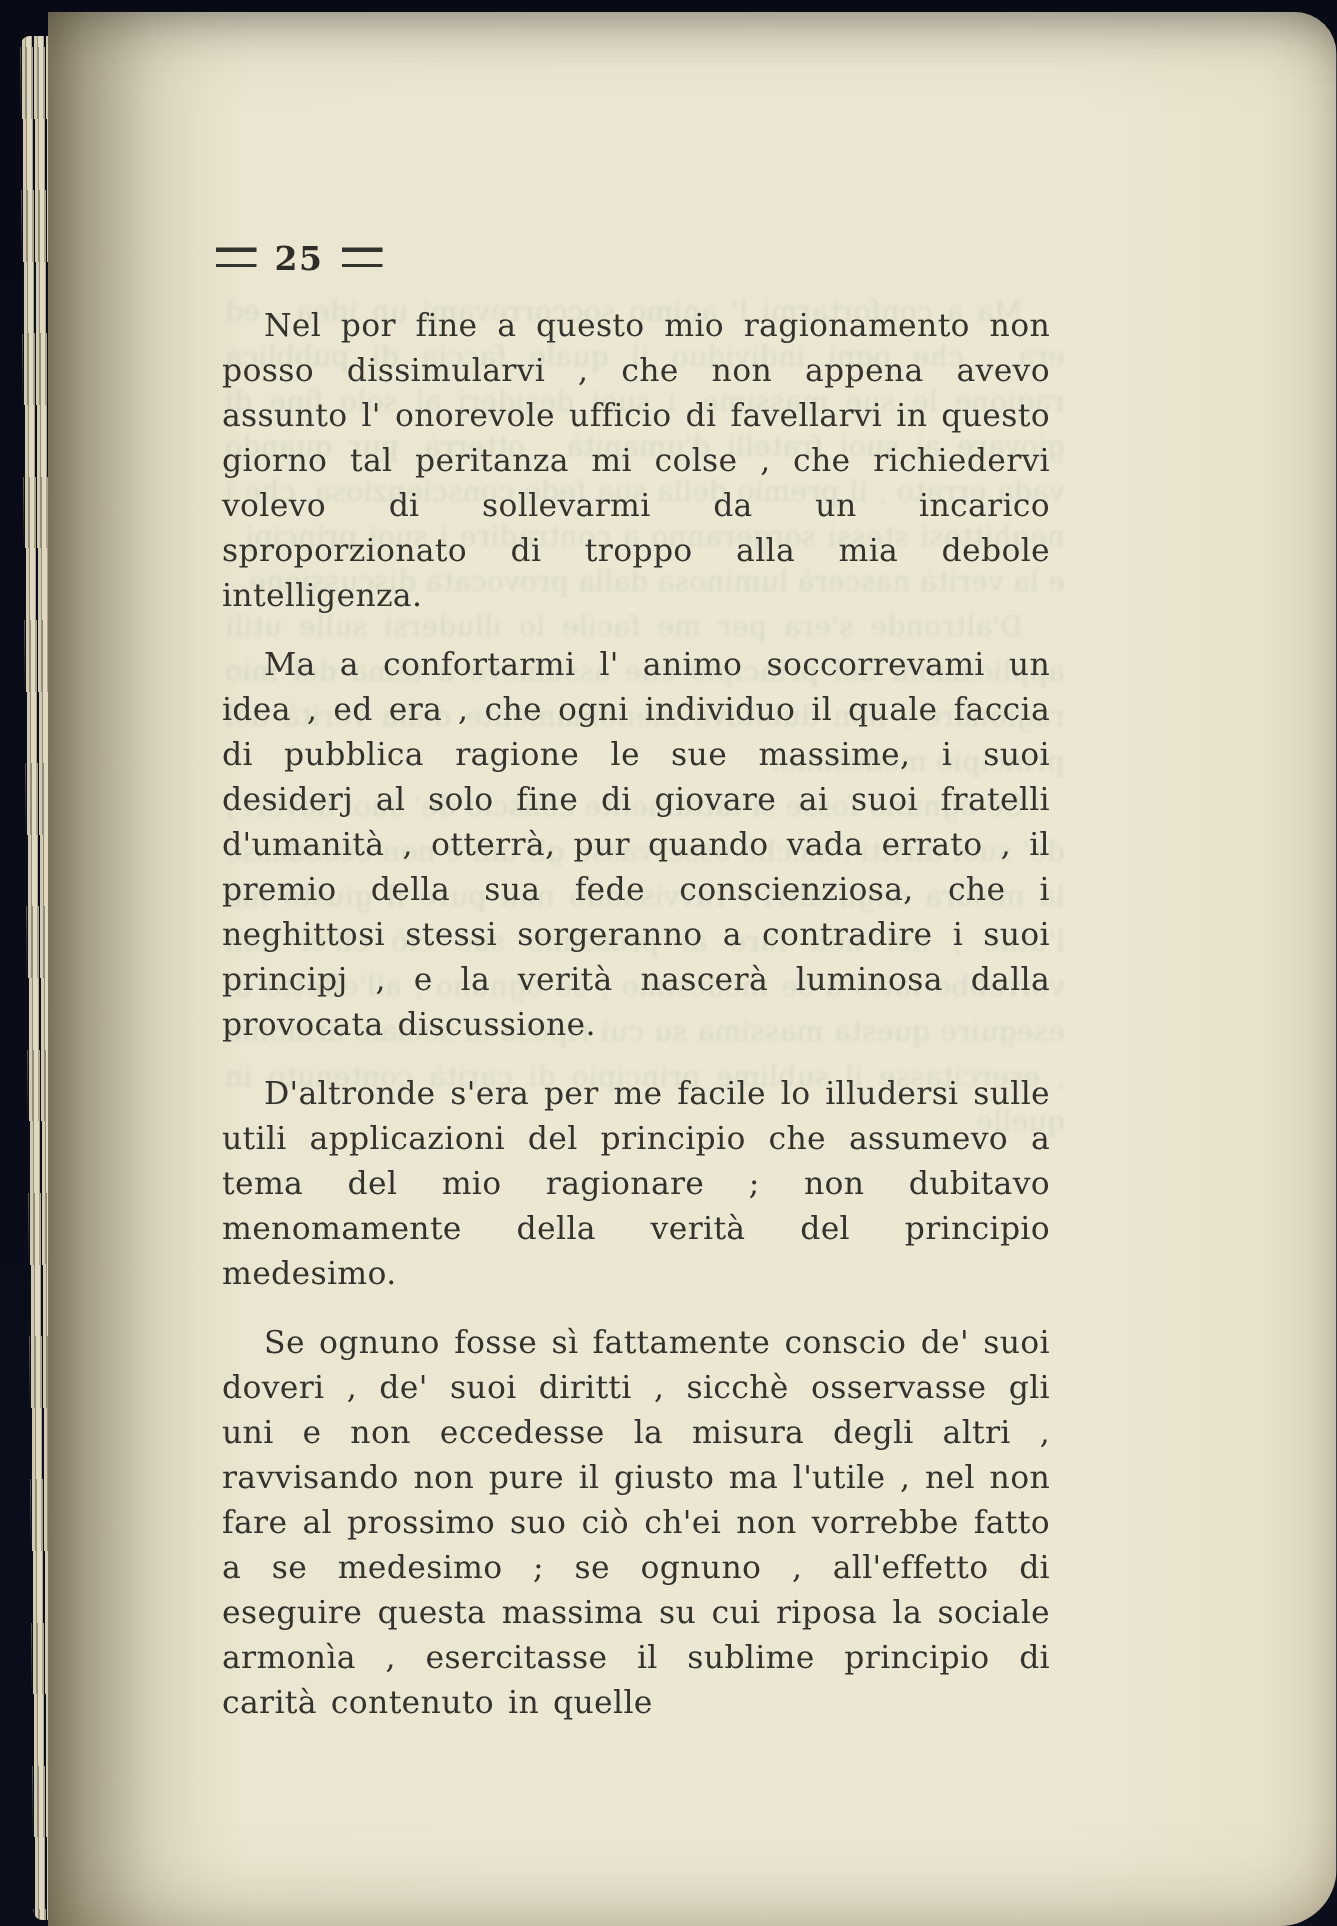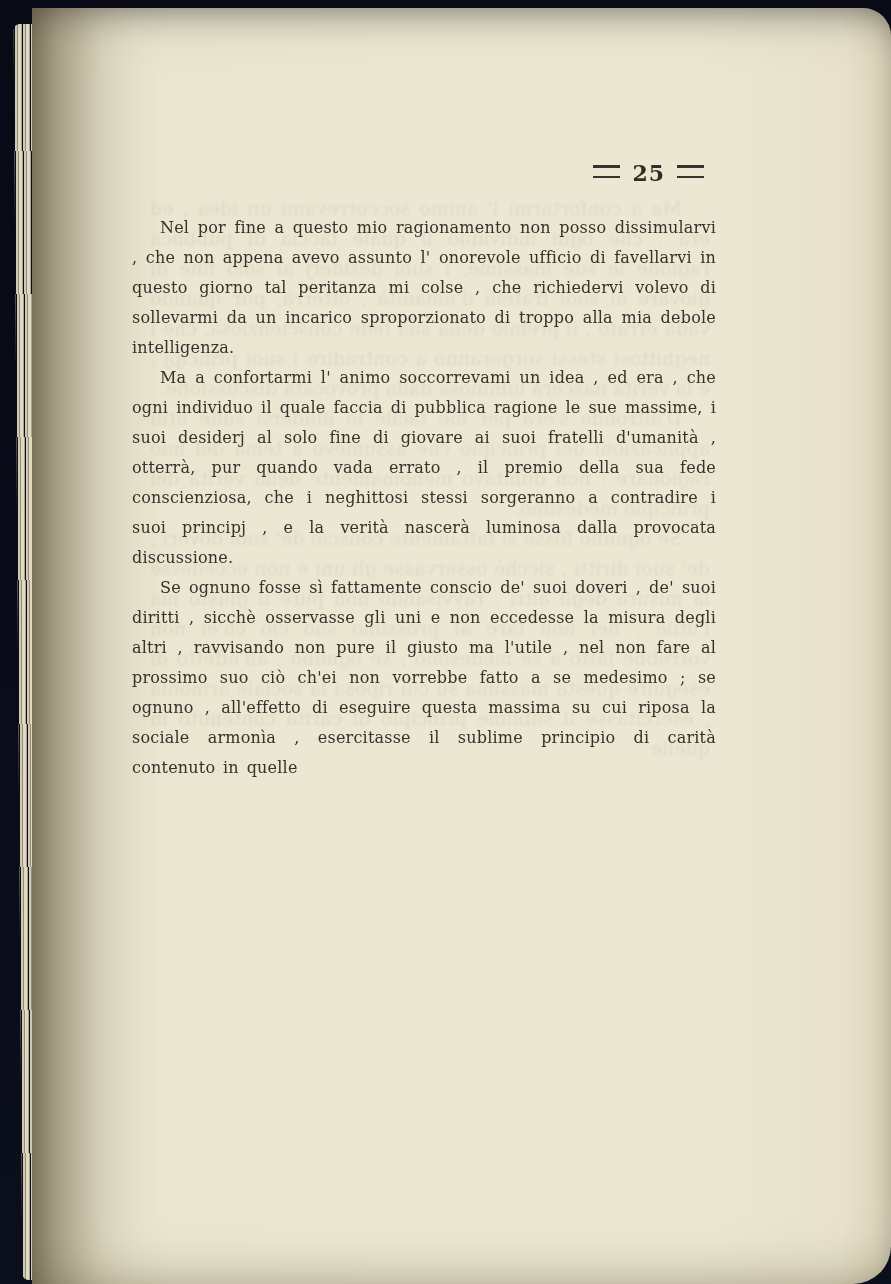--- a/index.html
+++ b/index.html
@@ -76,44 +76,44 @@
   }
   .ghost p { margin: 0; text-indent: 28px; }
   .content {
     position: absolute;
     left: 100px;
     top: 152px;
     width: 584px;
     color: #33322c;
   }
   .page-header {
-    text-align: right;
-    margin-bottom: 27px;
+    text-align: left;
+    margin-bottom: 13px;
     white-space: nowrap;
   }
   .rule {
     display: inline-block;
     width: 27px;
     height: 8px;
     border-top: 3px solid #34332d;
     border-bottom: 2px solid #34332d;
     vertical-align: middle;
     margin: 0 12px 4px 12px;
   }
   .page-number {
     display: inline-block;
     font-size: 22px;
     font-weight: bold;
     letter-spacing: 1px;
     color: #2e2d27;
     vertical-align: middle;
   }
   .para {
-    margin: 0;
-    font-size: 16px;
+    margin: 16px;
+    font-size: 21px;
     line-height: 30px;
     text-align: justify;
     text-indent: 28px;
     word-spacing: 2.5px;
     letter-spacing: 0.2px;
   }
 </style>
 </head>
 <body>
 
@@ -128,17 +128,18 @@
       <p>Se ognuno fosse sì fattamente conscio de' suoi doveri , de' suoi diritti , sicchè osservasse gli uni e non eccedesse la misura degli altri , ravvisando non pure il giusto ma l'utile , nel non fare al prossimo suo ciò ch'ei non vorrebbe fatto a se medesimo ; se ognuno , all'effetto di eseguire questa massima su cui riposa la sociale armonìa , esercitasse il sublime principio di carità contenuto in quelle</p>
     </div>
 
     <div class="content">
       <div class="page-header">
         <span class="rule"></span><span class="page-number">25</span><span class="rule"></span>
       </div>
 
       <p class="para">Nel por fine a questo mio ragionamento non posso dissimularvi , che non appena avevo assunto l' onorevole ufficio di favellarvi in questo giorno tal peritanza mi colse , che richiedervi volevo di sollevarmi da un incarico sproporzionato di troppo alla mia debole intelligenza.</p>
       <p class="para">Ma a confortarmi l' animo soccorrevami un idea , ed era , che ogni individuo il quale faccia di pubblica ragione le sue massime, i suoi desiderj al solo fine di giovare ai suoi fratelli d'umanità , otterrà, pur quando vada errato , il premio della sua fede conscienziosa, che i neghittosi stessi sorgeranno a contradire i suoi principj , e la verità nascerà luminosa dalla provocata discussione.</p>
+      <p class="para">D'altronde s'era per me facile lo illudersi sulle utili applicazioni del principio che assumevo a tema del mio ragionare ; non dubitavo menomamente della verità del principio medesimo.</p>
       <p class="para">Se ognuno fosse sì fattamente conscio de' suoi doveri , de' suoi diritti , sicchè osservasse gli uni e non eccedesse la misura degli altri , ravvisando non pure il giusto ma l'utile , nel non fare al prossimo suo ciò ch'ei non vorrebbe fatto a se medesimo ; se ognuno , all'effetto di eseguire questa massima su cui riposa la sociale armonìa , esercitasse il sublime principio di carità contenuto in quelle</p>
     </div>
 
   </div>
 </div>
 
 </body></html>

